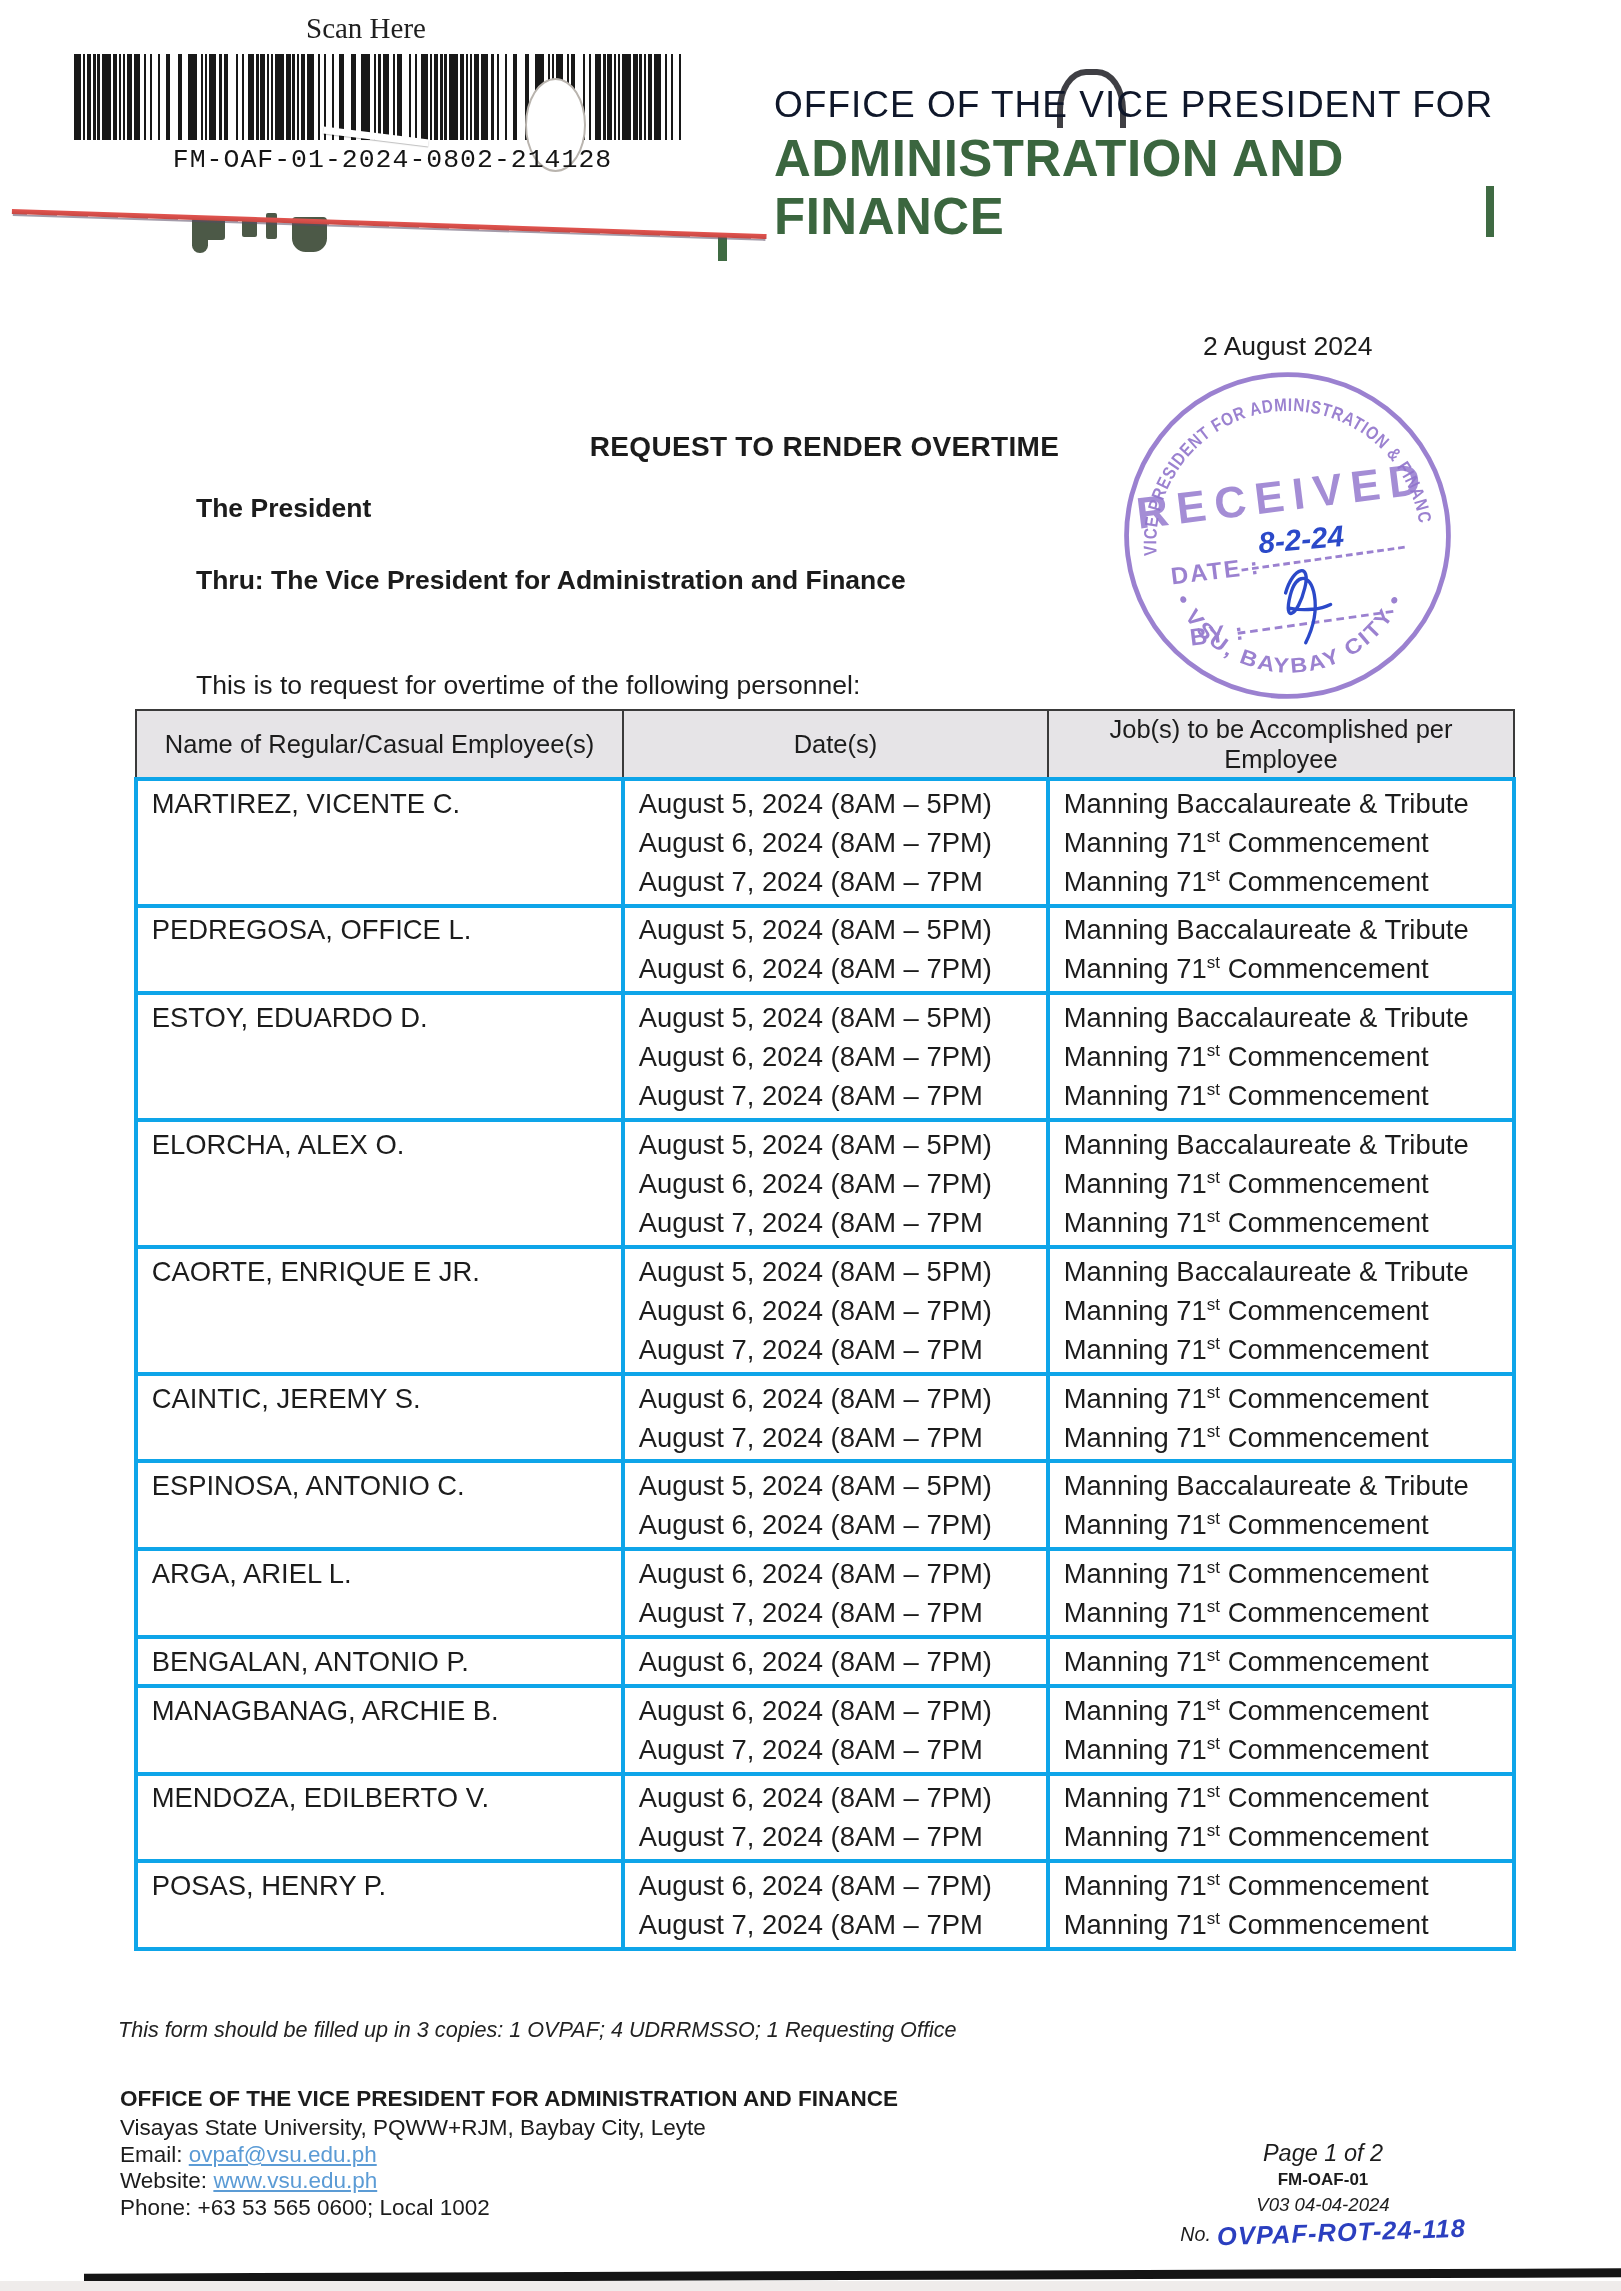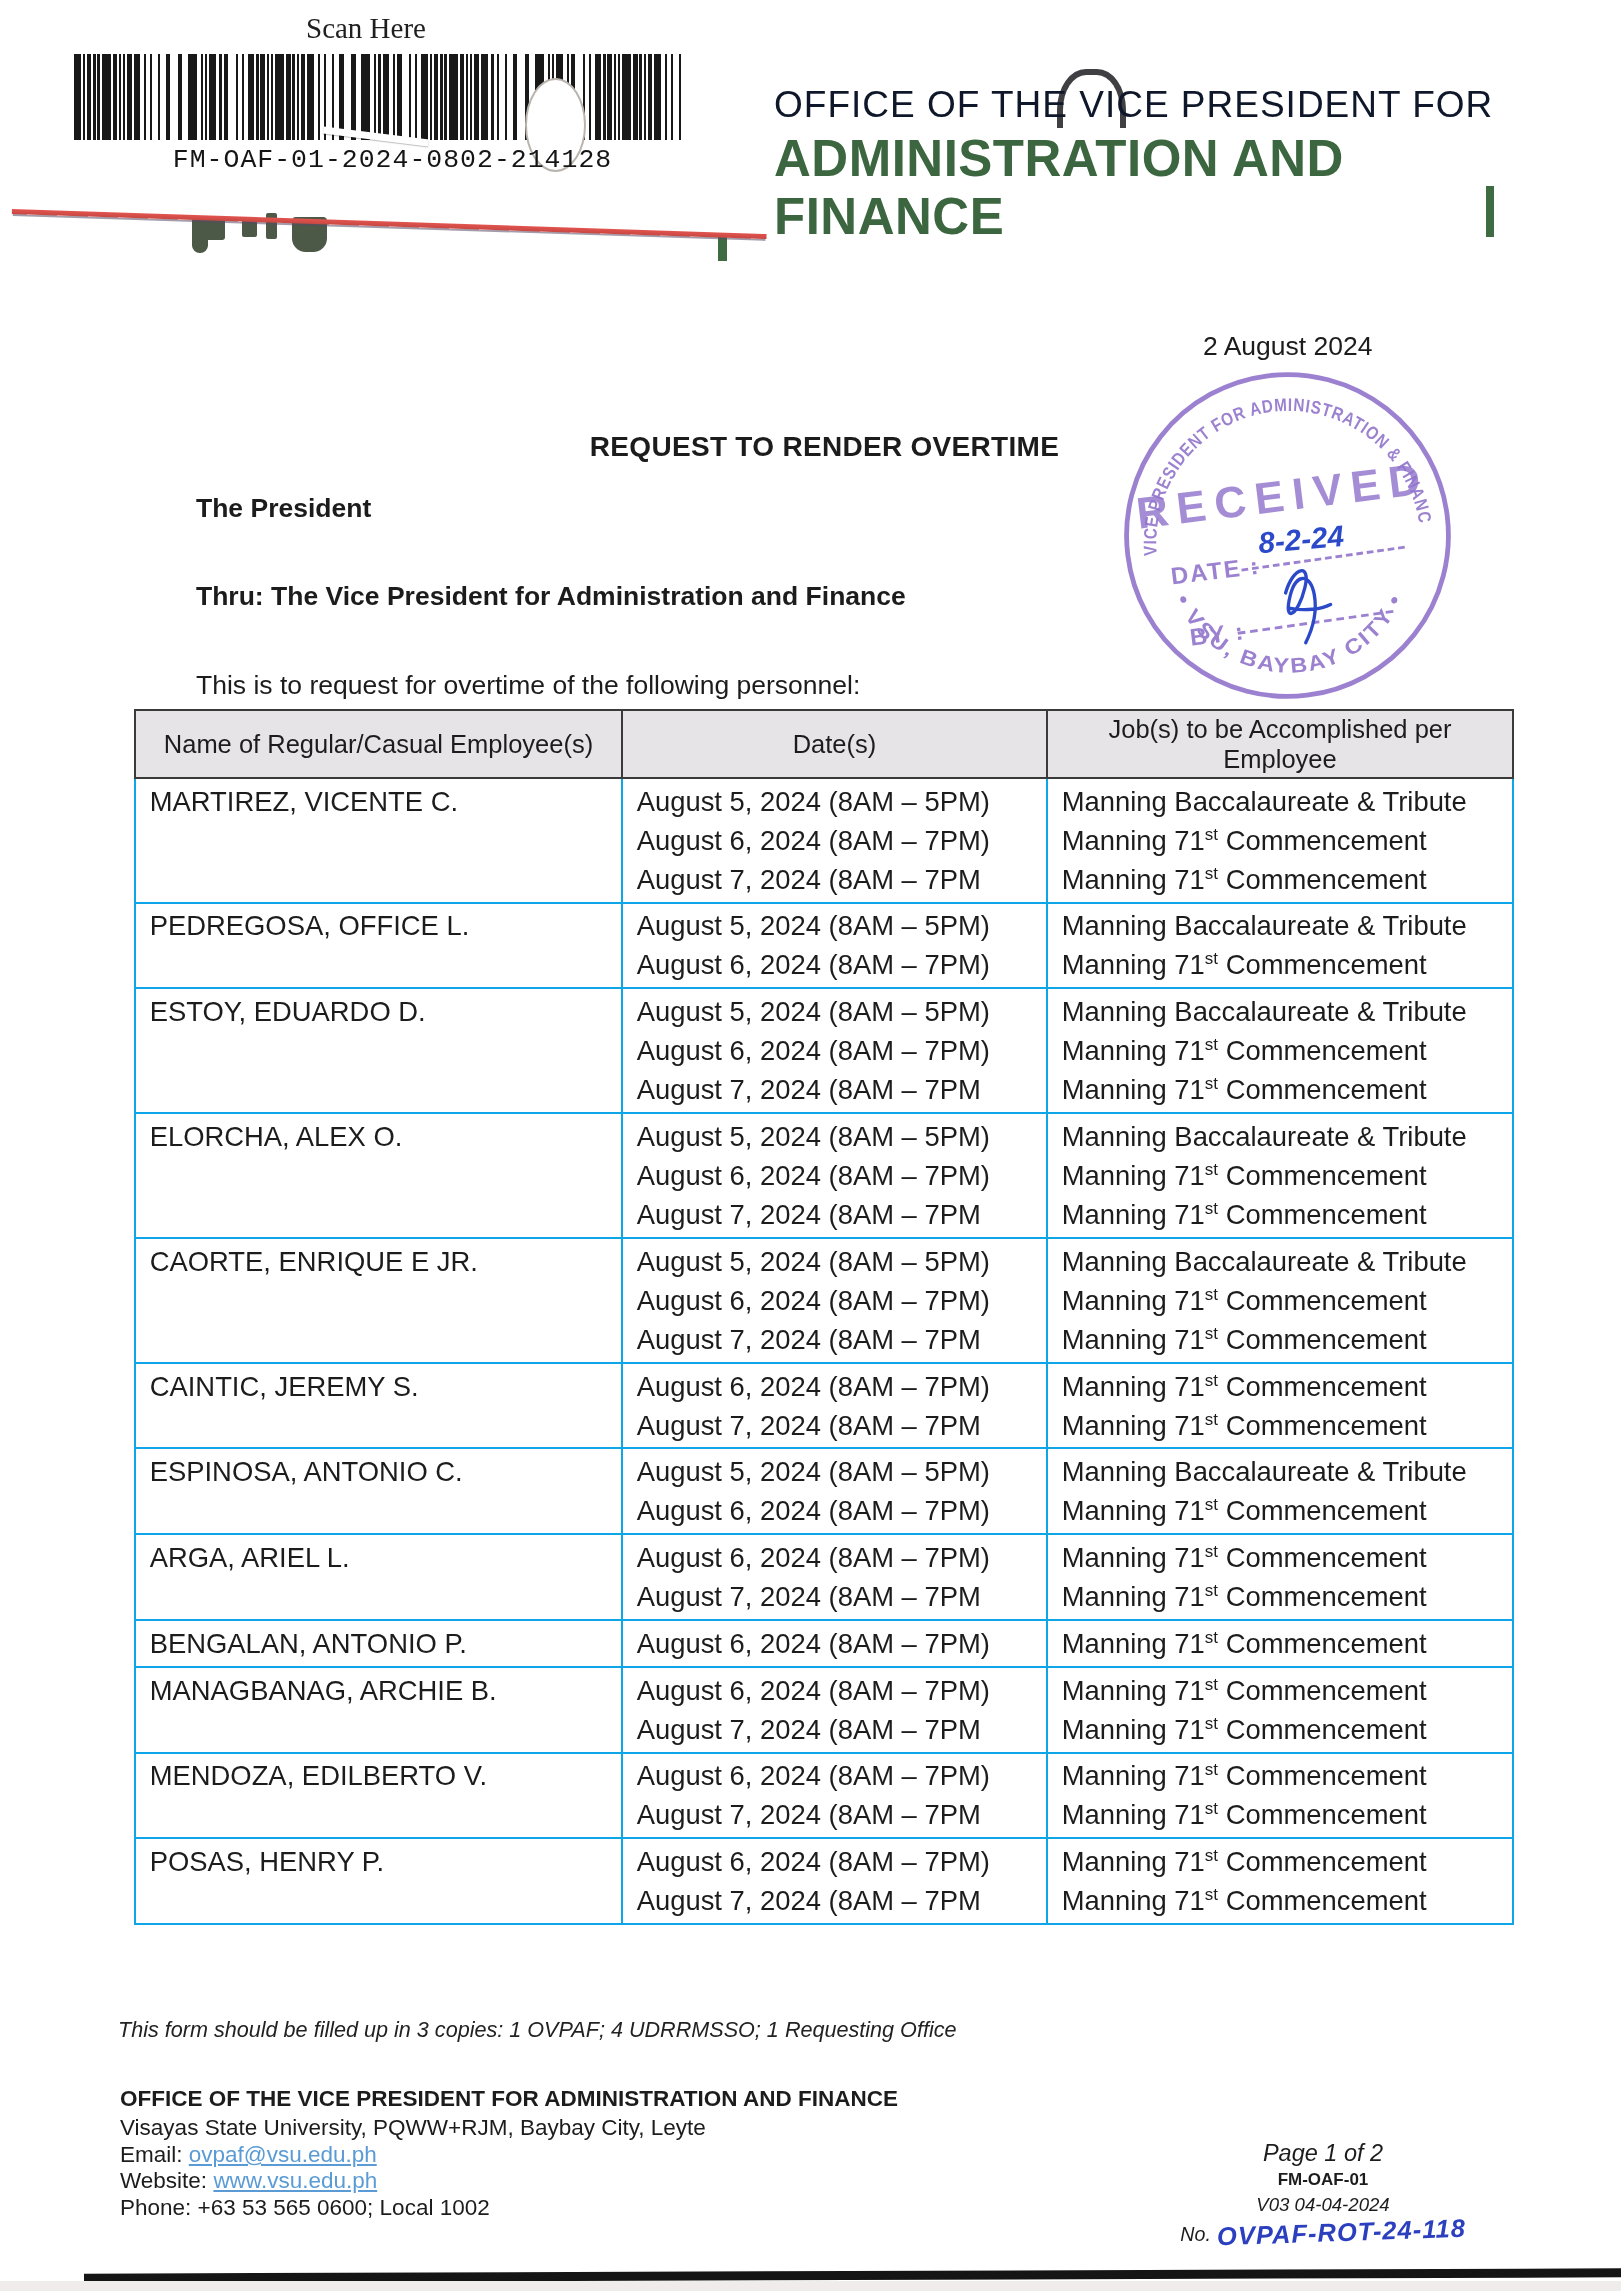--- a/index.html
+++ b/index.html
@@ -25,39 +25,39 @@
   .lh{left:774px;top:86px;line-height:1;}
   .lh-l1{font-size:37px;letter-spacing:1px;color:#0f172a;margin-bottom:9.8px;}
   .lh-l2,.lh-l3{font-size:51px;font-weight:bold;color:#3b663f;letter-spacing:0.5px;margin-bottom:6.9px;}
   .arch{left:1057px;top:69px;width:57px;height:53px;background:#fff;border:6.9px solid #3f3f44;border-bottom:none;
         border-radius:29px 29px 0 0 / 41px 41px 0 0;}
 
   
   .doc-date{left:1203px;top:331px;font-size:26.5px;}
   .doc-title{left:0;top:431px;width:1621px;text-align:center;font-size:28px;font-weight:bold;letter-spacing:0.3px;padding-left:14px;}
   .doc-to{left:196px;top:493px;font-size:26.5px;font-weight:bold;}
-  .doc-thru{left:196px;top:565px;font-size:26.5px;font-weight:bold;margin-top:16px;}
+  .doc-thru{left:196px;top:565px;font-size:26.5px;font-weight:bold;}
   .doc-intro{left:196px;top:636px;font-size:26.5px;margin-top:34px;}
 
   
   .stamp{left:1117px;top:365px;width:341px;height:341px;}
   .st-arc{font-size:19px;font-weight:600;fill:#8a6cc8;letter-spacing:1px;}
   .st-arcb{font-size:22px;font-weight:700;letter-spacing:2px;}
   .st-recv{font-size:46px;font-weight:bold;fill:#7d5cc4;letter-spacing:9px;text-anchor:middle;opacity:.82;}
   .st-lbl{font-size:25px;font-weight:bold;fill:#8a6cc8;letter-spacing:2px;}
   .st-ink{font-size:31px;font-weight:bold;font-style:italic;fill:#2b49c9;}
   .st-sig{stroke:#2b49c9;stroke-width:3.5;stroke-linecap:round;}
 
   
   .ot-wrap{left:134px;top:709px;width:1378px;}
   table.ot{border-collapse:collapse;width:1378px;table-layout:fixed;font-size:27.4px;}
   table.ot col.c1{width:487px;} table.ot col.c2{width:425px;} table.ot col.c3{width:466px;}
   table.ot th{background:#e6e4e7;font-weight:400;font-size:25.5px;line-height:30px;
               border:2px solid #3a3a3a;border-bottom:2.9px solid #3a3a3a;padding:2.9px 5.9px;text-align:center;vertical-align:middle;}
-  table.ot td{border:2px solid #0ea5e9;vertical-align:top;padding:2.9px 0 2.9px 13.7px;}
+  table.ot td{border:4px solid #0ea5e9;vertical-align:top;padding:2.9px 0 2.9px 13.7px;}
   .ln{height:39px;line-height:39px;white-space:nowrap;}
   .ln sup{font-size:.62em;vertical-align:super;line-height:0;}
 
   
   .footnote{left:118px;top:2017px;font-size:21.6px;font-style:italic;color:#222;}
   .f-left{left:120px;top:2086px;font-size:22.5px;line-height:26.5px;}
   .f-office{font-weight:bold;font-size:22.5px;margin-bottom:2.9px;}
   .f-link{color:#5b9bd5;text-decoration:underline;}
   .f-right{left:1166px;top:2141px;width:314px;text-align:center;line-height:25.5px;}
   .f-page{font-style:italic;font-size:23.5px;}

